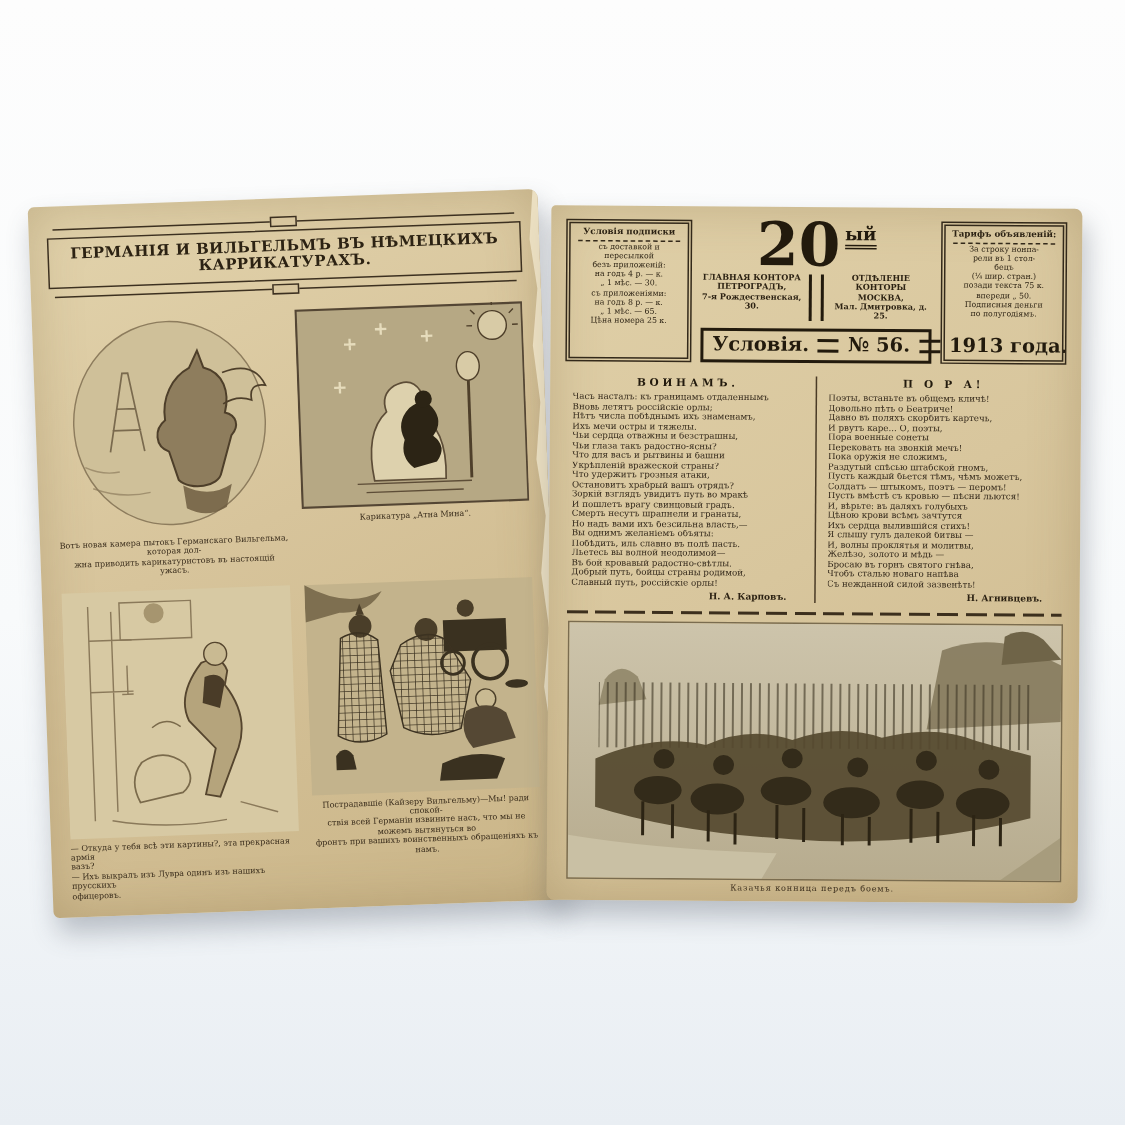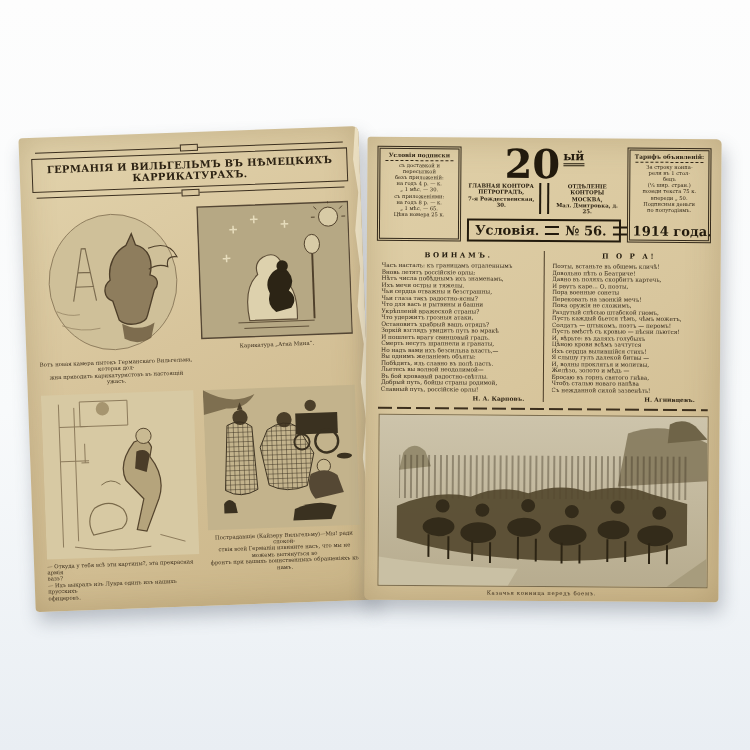--- a/index.html
+++ b/index.html
@@ -207,21 +207,21 @@
               <div class="line">ОТДѢЛЕНІЕ КОНТОРЫ</div>
               <div class="line">МОСКВА,</div>
               <div class="line">Мал. Дмитровка, д. 25.</div>
             </div>
         </div>
         <div class="date-bar">
           <span>Условія.</span>
           <span class="dbl"></span>
           <span>№ 56.</span>
           <span class="dbl"></span>
-          <span>1914 года.</span>
+          <span>1913 года.</span>
         </div>
       </div>
 
       <div class="side-box">
         <div class="bx-title">Тарифъ объявленій:</div>
         <div class="bx-sep"></div>
         <div>
             <div class="line">За строку нонпа-</div>
             <div class="line">рели въ 1 стол-</div>
             <div class="line">бецъ</div>

